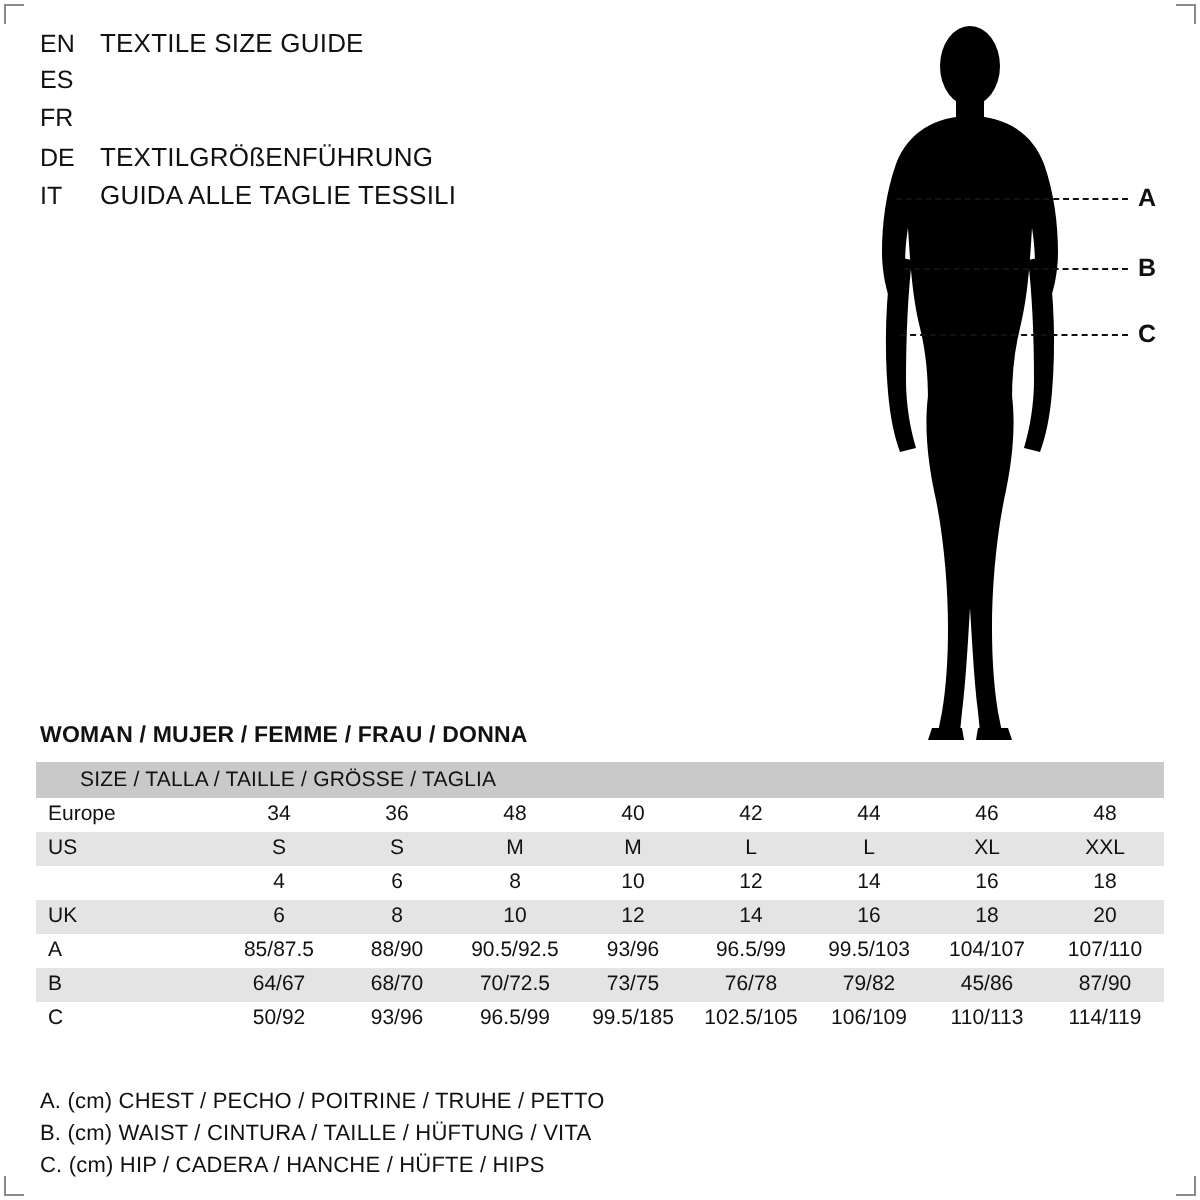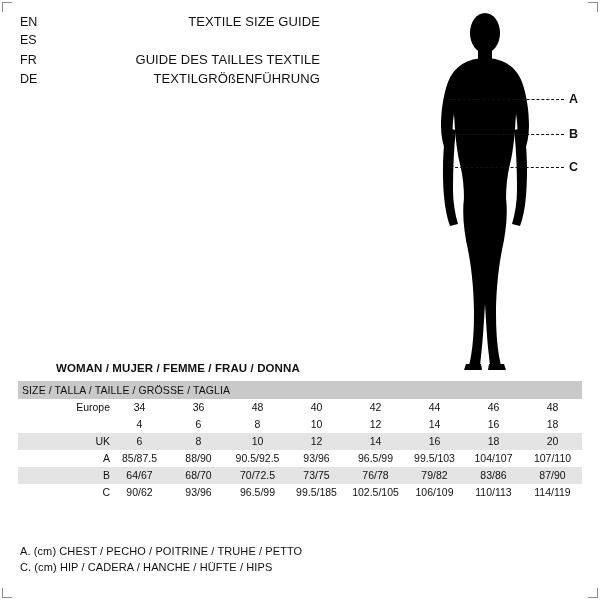--- a/index.html
+++ b/index.html
@@ -20,21 +20,20 @@
   #lang-block {
     position: absolute;
     left: 20px;
     top: 14px;
     width: 300px;
   }
   .lang-row {
     display: flex;
     align-items: baseline;
     height: 19px;
-    justify-content: space-between;
   }
   .lang-code {
     width: 30px;
     font-size: 12.5px;
     color: #111;
   }
   .lang-title {
     font-size: 13px;
     color: #111;
     letter-spacing: 0.1px;
@@ -64,21 +63,20 @@
 
   
   #woman-caption {
     position: absolute;
     left: 20px;
     top: 362px;
     font-size: 11.5px;
     font-weight: bold;
     color: #111;
     letter-spacing: 0.1px;
-    margin-left: 36px;
   }
 
   
   #size-table {
     position: absolute;
     left: 18px;
     top: 381px;
     width: 564px;
     border-collapse: collapse;
     font-size: 10.5px;
@@ -87,31 +85,31 @@
   #size-table th, #size-table td {
     padding: 0;
     height: 17px;
     line-height: 17px;
     text-align: center;
     font-weight: normal;
   }
   #size-table thead th {
     background: #c9c9c9;
     text-align: left;
-    padding-left: 4px;
+    padding-left: 22px;
     font-size: 10.5px;
     height: 18px;
     line-height: 18px;
     letter-spacing: 0.1px;
   }
   #size-table tbody tr.alt td {
     background: #e4e4e4;
   }
   #size-table tbody tr td:first-child {
-    text-align: right;
+    text-align: left;
     padding-left: 6px;
     width: 86px;
   }
   #size-table col.datacol { width: 59px; }
 
   
   #notes {
     position: absolute;
     left: 20px;
     top: 543px;
@@ -149,25 +147,28 @@
 <div id="lang-block">
   <div class="lang-row">
     <span class="lang-code">EN</span>
     <span class="lang-title">TEXTILE SIZE GUIDE</span>
   </div>
   <div class="lang-row">
     <span class="lang-code">ES</span>
   </div>
   <div class="lang-row">
     <span class="lang-code">FR</span>
-    <span class="lang-title">GUIDE DES TAILLES TEXTILE</span>
   </div>
   <div class="lang-row">
     <span class="lang-code">DE</span>
     <span class="lang-title">TEXTILGRÖßENFÜHRUNG</span>
+  </div>
+  <div class="lang-row">
+    <span class="lang-code">IT</span>
+    <span class="lang-title">GUIDA ALLE TAGLIE TESSILI</span>
   </div>
 </div>
 
 <div id="figure-wrap">
   <svg id="figure-svg" width="210" height="365" viewBox="0 0 210 365">
     <g fill="#000000">
 
       <ellipse cx="105" cy="25" rx="15" ry="20"></ellipse>
 
       <rect x="98" y="41" width="14" height="14"></rect>
@@ -244,20 +245,31 @@
       <td>Europe</td>
       <td>34</td>
       <td>36</td>
       <td>48</td>
       <td>40</td>
       <td>42</td>
       <td>44</td>
       <td>46</td>
       <td>48</td>
     </tr>
+    <tr class="alt">
+      <td>US</td>
+      <td>S</td>
+      <td>S</td>
+      <td>M</td>
+      <td>M</td>
+      <td>L</td>
+      <td>L</td>
+      <td>XL</td>
+      <td>XXL</td>
+    </tr>
     <tr>
       <td></td>
       <td>4</td>
       <td>6</td>
       <td>8</td>
       <td>10</td>
       <td>12</td>
       <td>14</td>
       <td>16</td>
       <td>18</td>
@@ -285,33 +297,34 @@
       <td>107/110</td>
     </tr>
     <tr class="alt">
       <td>B</td>
       <td>64/67</td>
       <td>68/70</td>
       <td>70/72.5</td>
       <td>73/75</td>
       <td>76/78</td>
       <td>79/82</td>
-      <td>83/86</td>
+      <td>45/86</td>
       <td>87/90</td>
     </tr>
     <tr>
       <td>C</td>
-      <td>90/62</td>
+      <td>50/92</td>
       <td>93/96</td>
       <td>96.5/99</td>
       <td>99.5/185</td>
       <td>102.5/105</td>
       <td>106/109</td>
       <td>110/113</td>
       <td>114/119</td>
     </tr>
   </tbody>
 </table>
 
 <div id="notes">
   <div class="note-row">A. (cm) CHEST / PECHO / POITRINE / TRUHE / PETTO</div>
+  <div class="note-row">B. (cm) WAIST / CINTURA / TAILLE / HÜFTUNG / VITA</div>
   <div class="note-row">C. (cm) HIP / CADERA / HANCHE / HÜFTE / HIPS</div>
 </div>
 
 </body></html>

